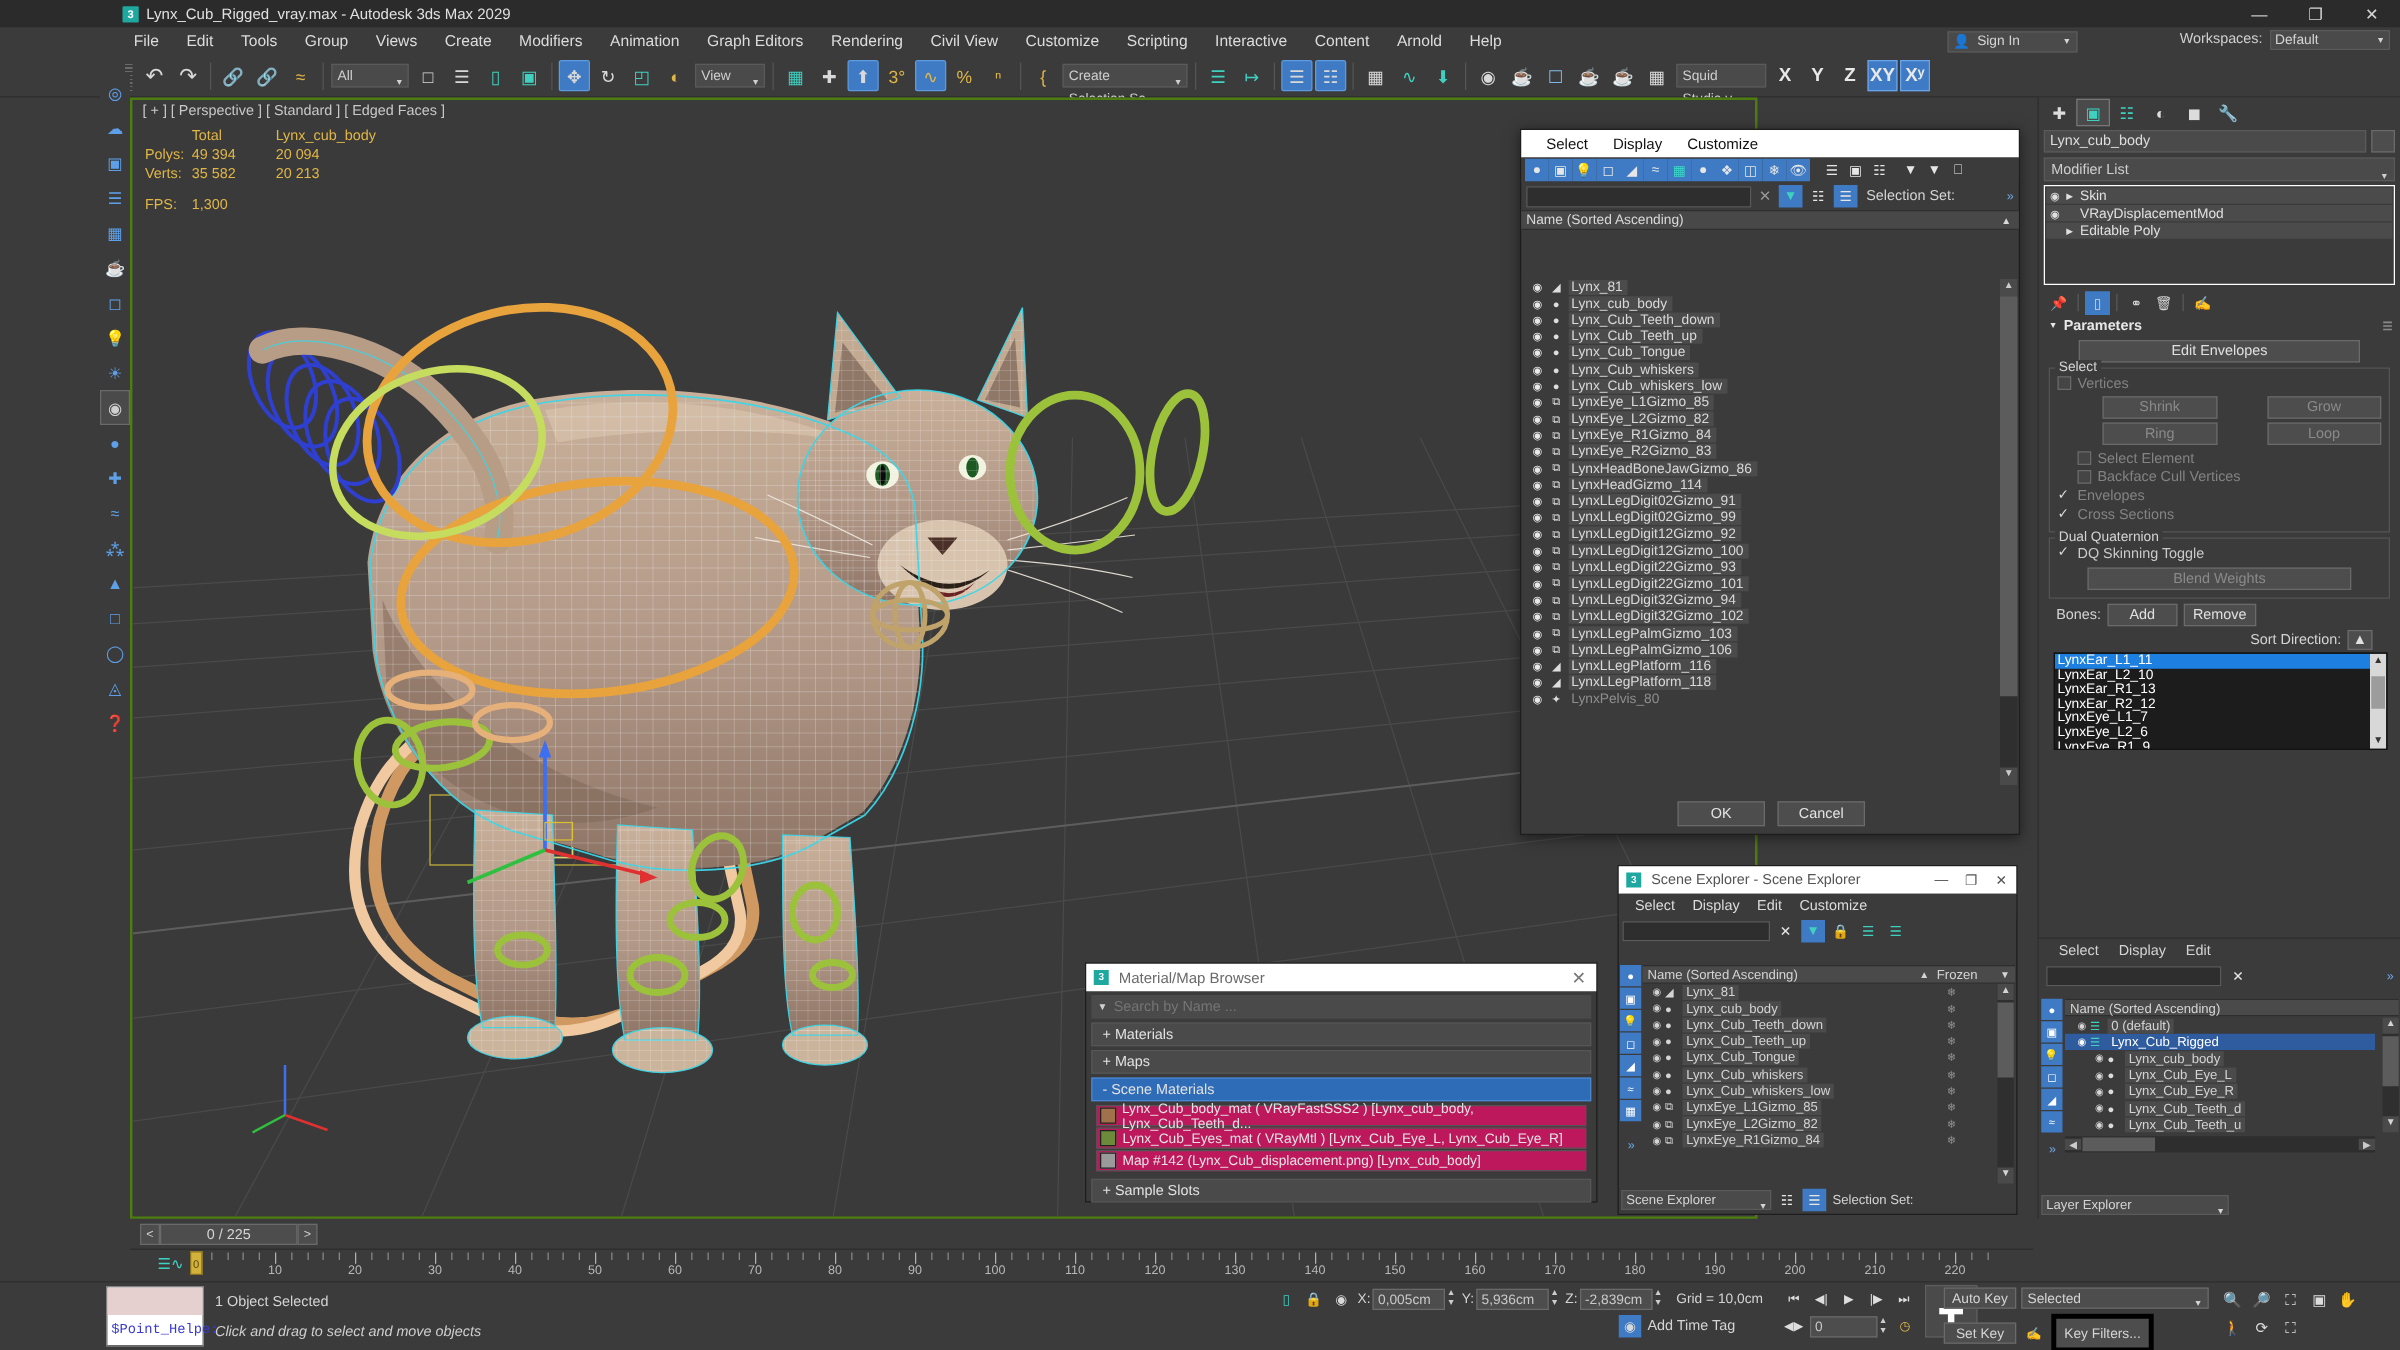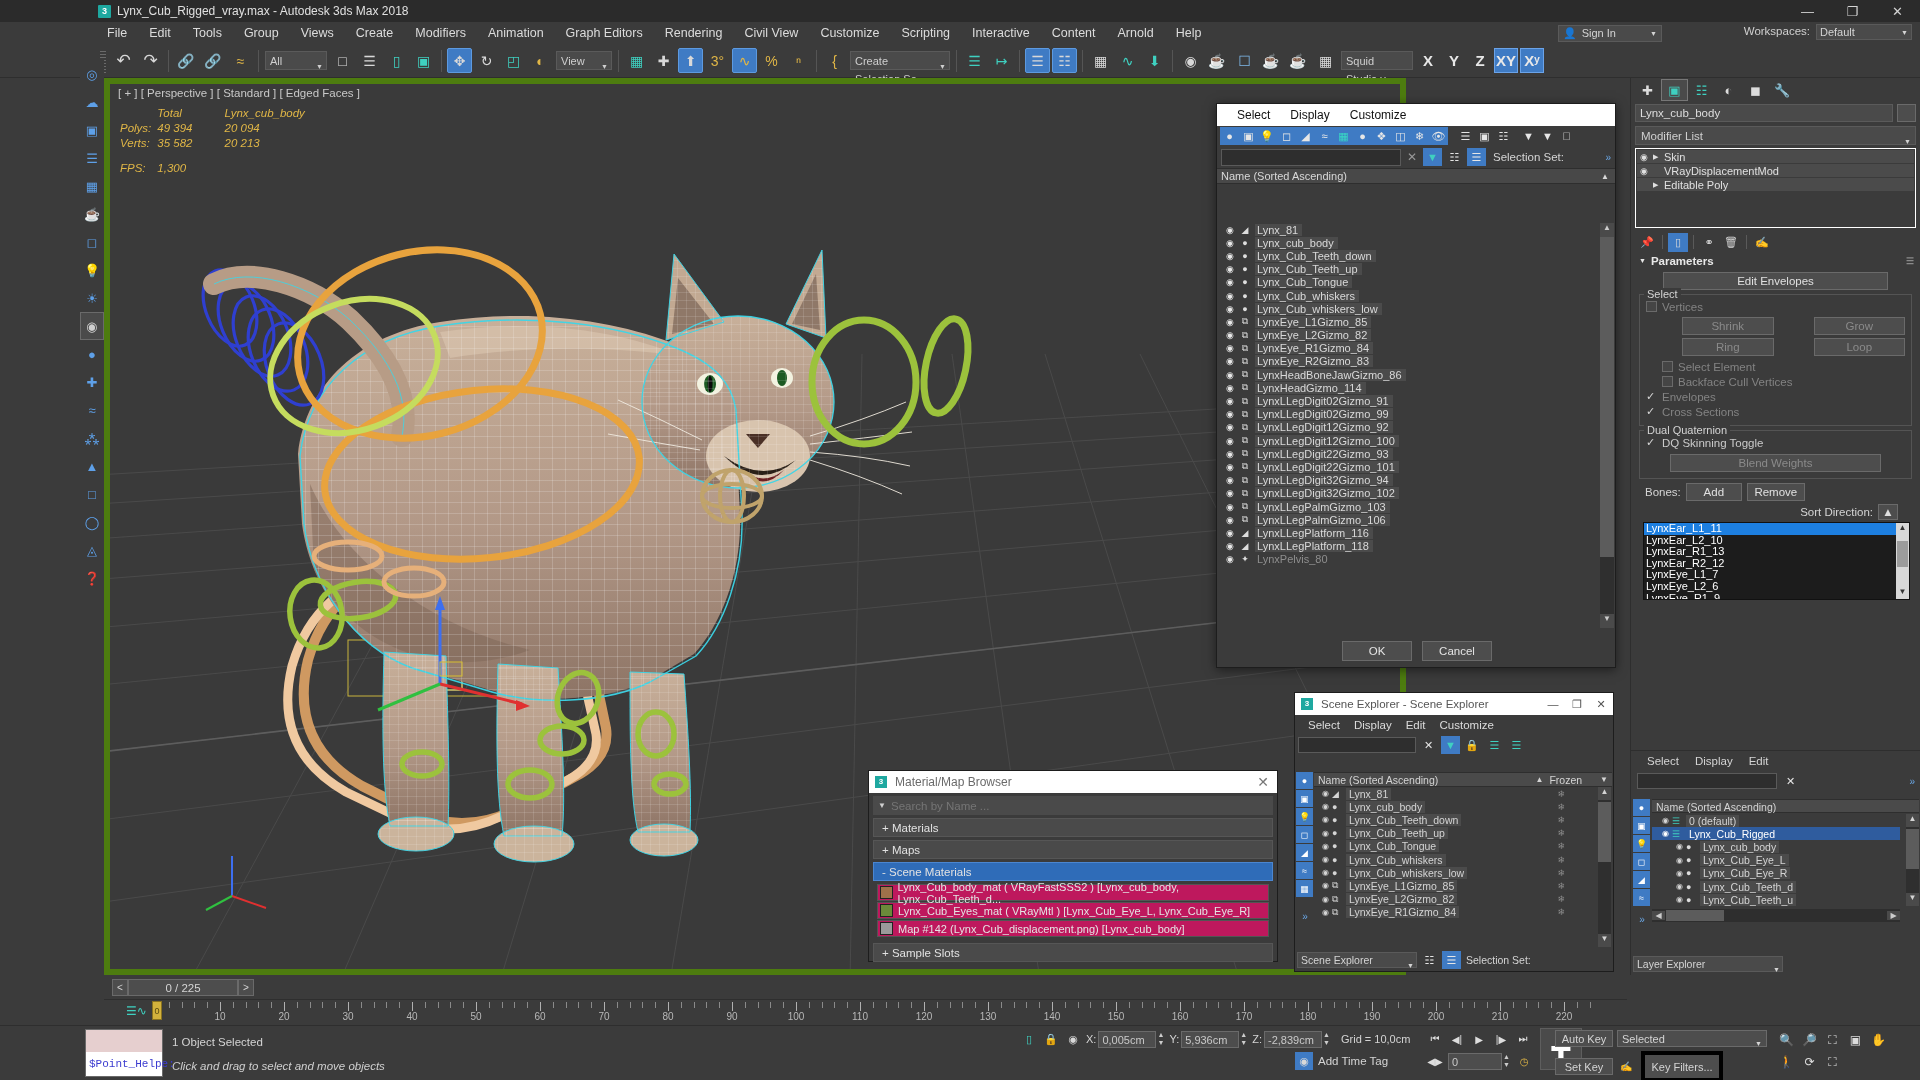--- a/index.html
+++ b/index.html
@@ -68,25 +68,25 @@
   .axisbtn {
     width:24px; height:25px; margin:0 1px; display:flex; align-items:center; justify-content:center;
     font-size:15px; font-weight:bold; color:#e8e8e8;
   }
   .axisbtn.sel { background:#3f7bc4; border:1px solid #6ba3e8; }
 
   
   .viewport {
     position:absolute; left:104px; top:78px; width:1302px; height:897px;
     background:#3a3a3a; overflow:hidden;
-    border:6px solid #4d7c0f;
+    border:2px solid #4d7c0f;
   }
   .vp-label { position:absolute; left:8px; top:3px; font-size:11.5px; color:#c8c8c8; }
   .vp-stats { position:absolute; left:10px; top:22px; font-size:11.5px; color:#e0b646;
-              line-height:15px;font-style:italic; }
+              line-height:15px; }
   .vp-stats table { border-collapse:collapse; }
   .vp-stats td { padding:0 6px 0 0; font-size:11.5px; color:#e0b646; }
   .vp-stats td.c2 { padding-left:26px; }
 
   
   .vp-left-bar {
     position:absolute; left:80px; top:60px; width:24px; height:700px; background:#3b3b3b;
   }
   .vpi { width:24px; height:28px; display:flex; align-items:center; justify-content:center;
          font-size:13px; color:#cfcfcf; }
@@ -337,21 +337,21 @@
              font-size:26px; color:#fff; }
   .viewcube { position:absolute; right:14px; top:34px; width:56px; height:56px; }
 </style>
 </head>
 <body>
 
 <div id="app">
 
   <div class="titlebar">
     <div class="tb-logo">3</div>
-    <div class="tb-title">Lynx_Cub_Rigged_vray.max - Autodesk 3ds Max 2018</div>
+    <div class="tb-title">Lynx_Cub_Rigged_vray.max - Autodesk 3ds Max 2029</div>
     <div class="tb-btns">
       <div class="tb-btn">—</div>
       <div class="tb-btn">❐</div>
       <div class="tb-btn close">✕</div>
     </div>
   </div>
 
   <div class="menubar">
     <div class="menu-item">File</div>
     <div class="menu-item">Edit</div>

